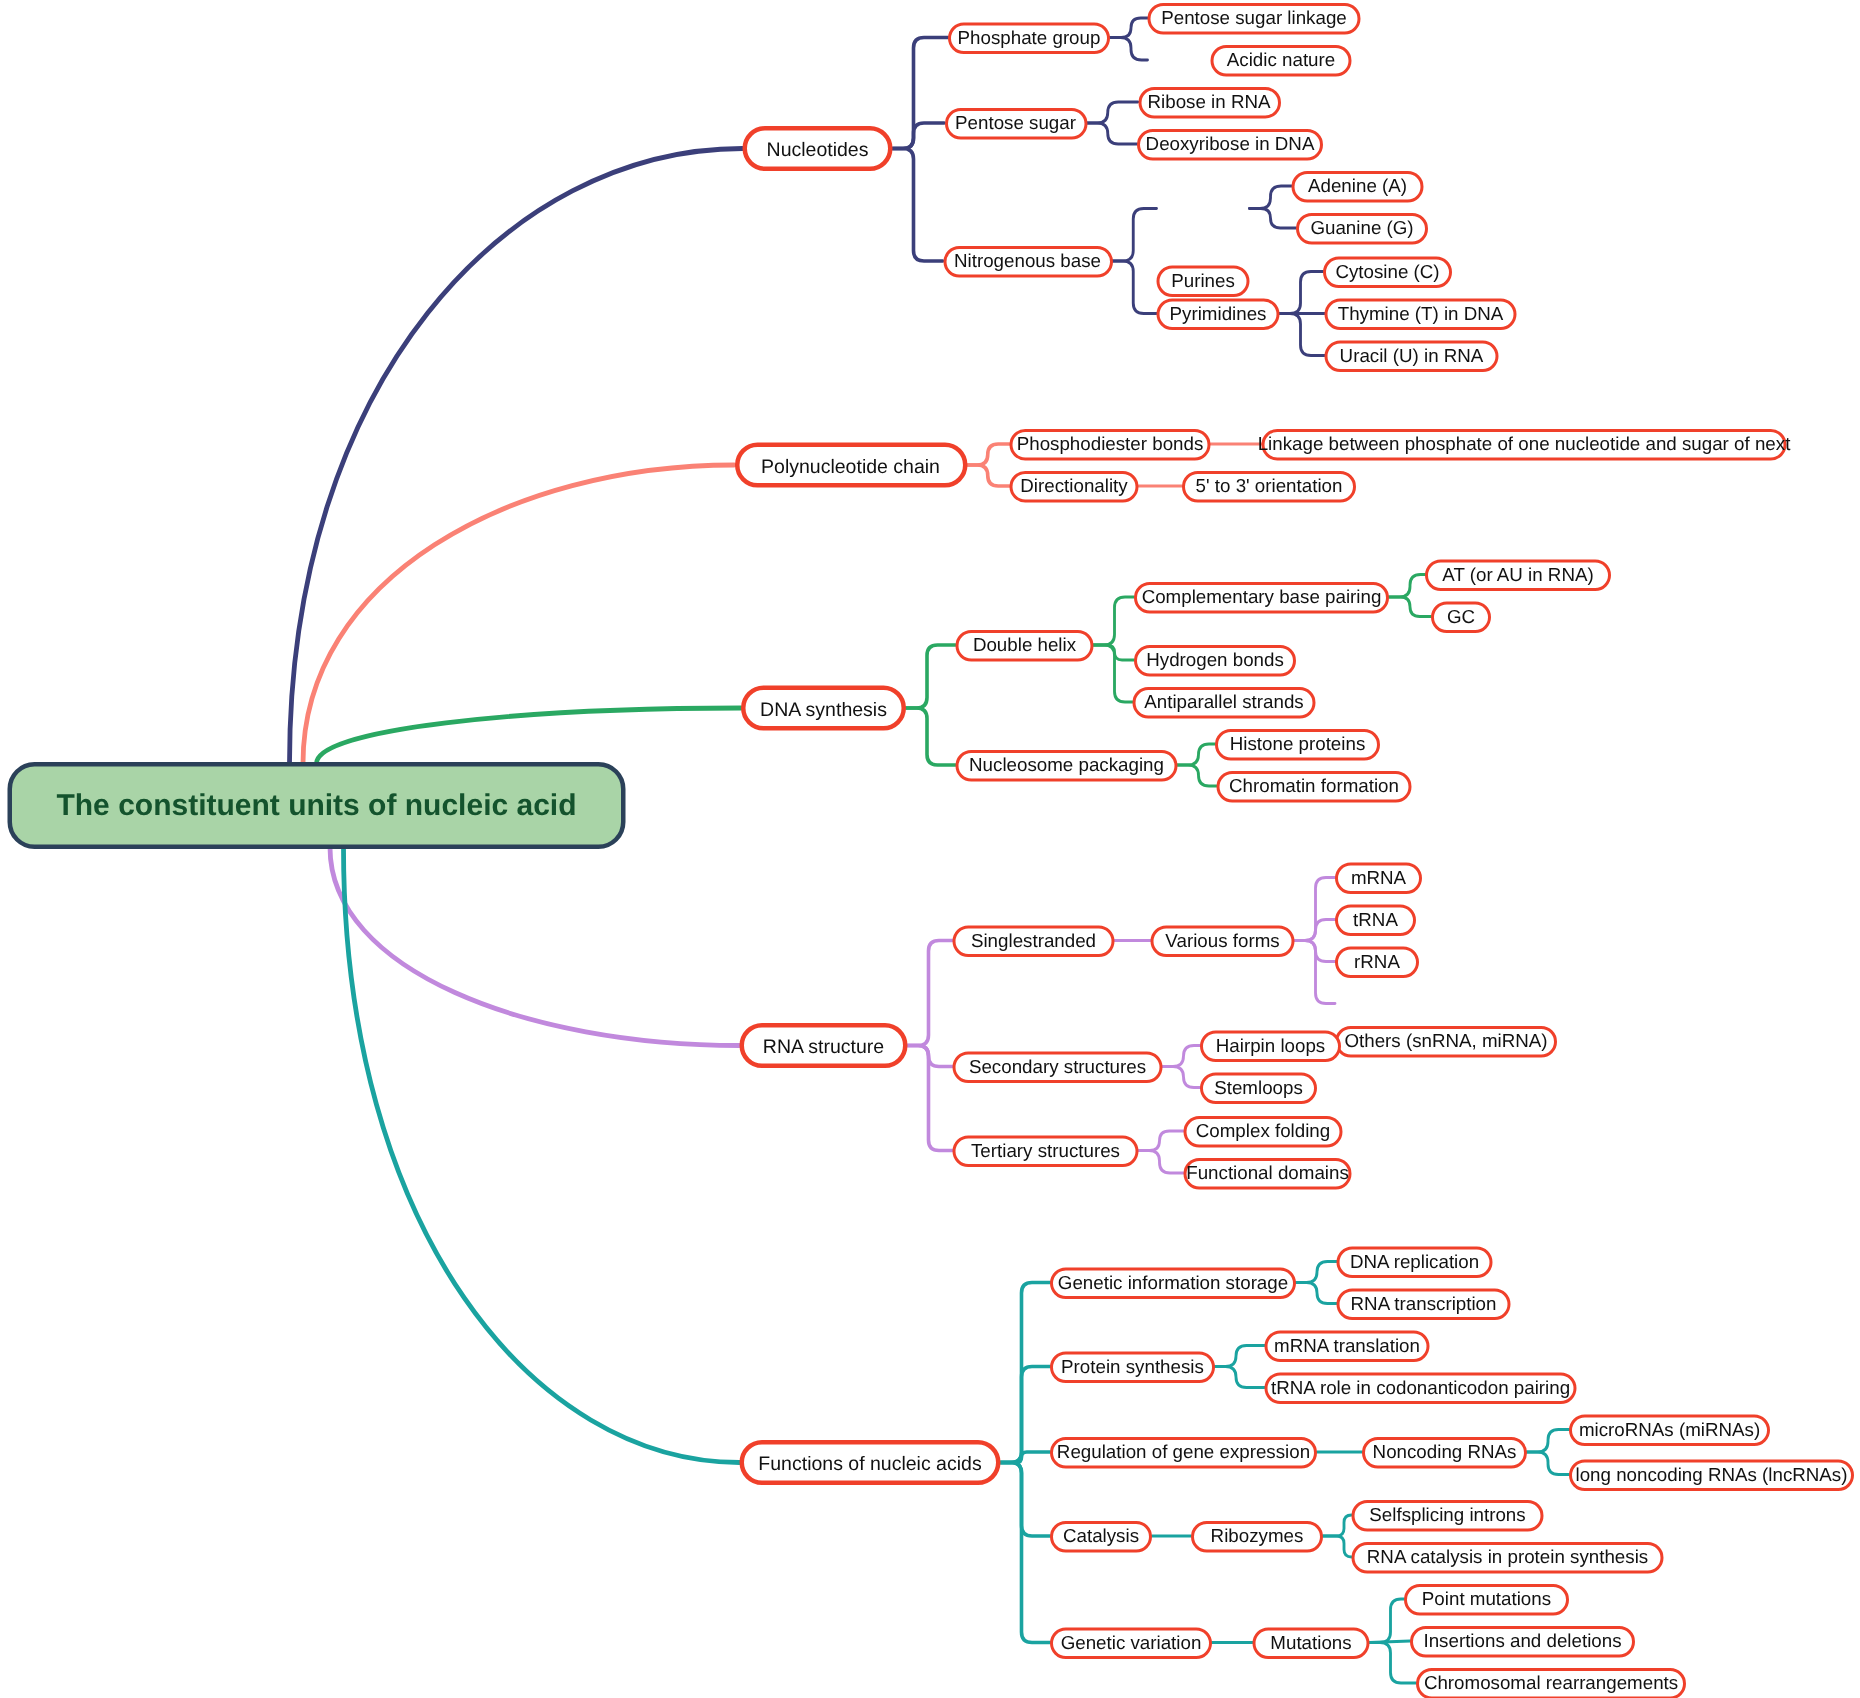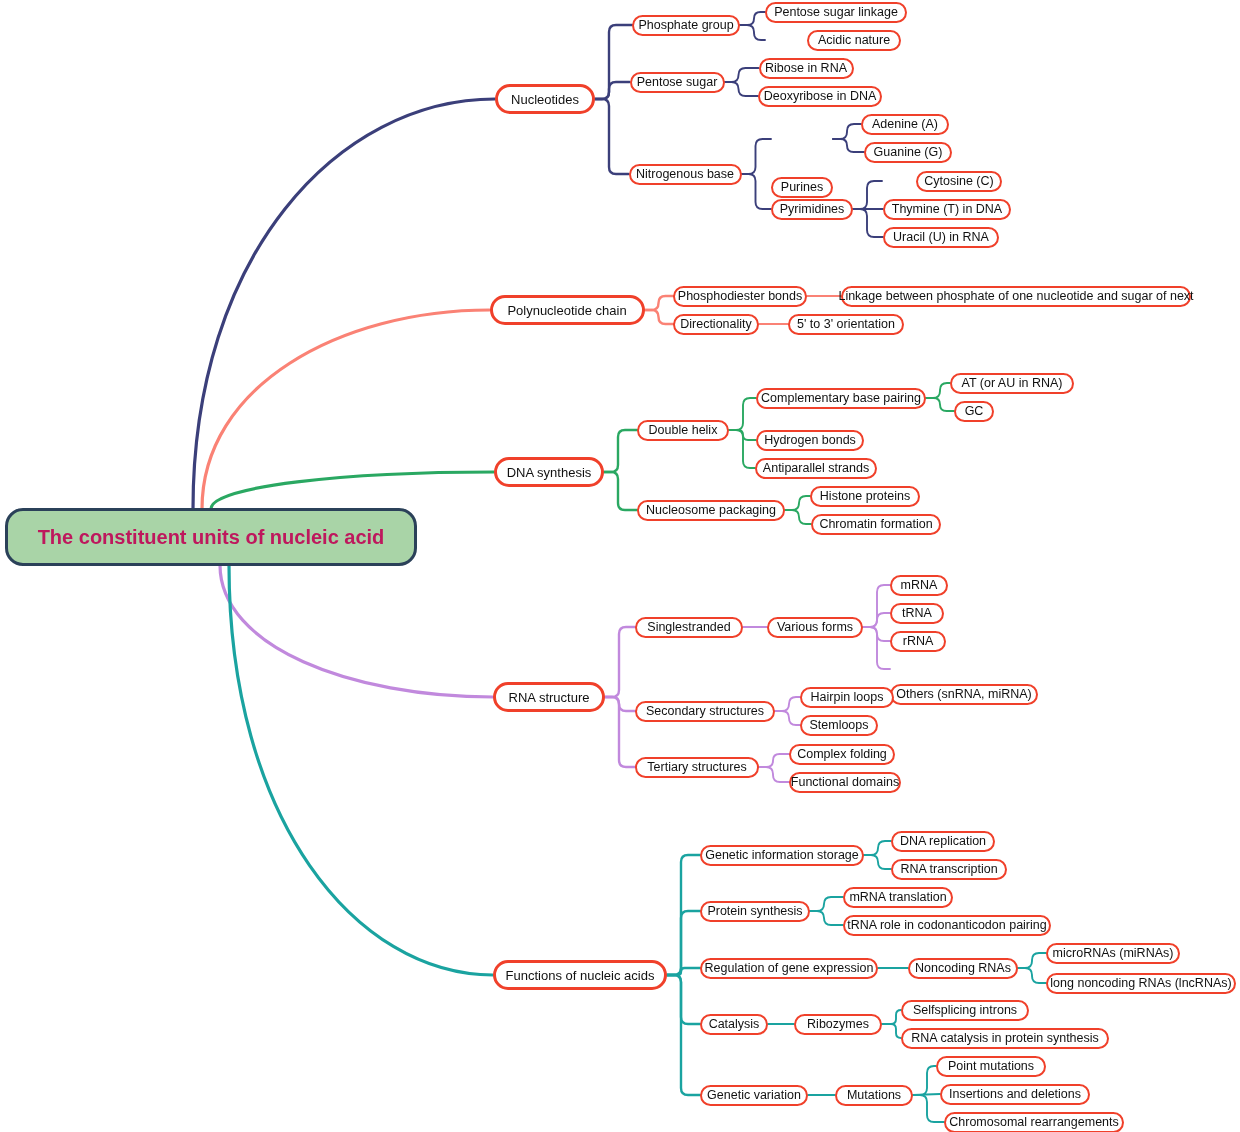--- a/index.html
+++ b/index.html
@@ -39,21 +39,21 @@
   .node.lvl1 {
     border-width: 3px;
     height: 30px;
     font-size: 13px;
     padding: 0 14px;
   }
   .node.root {
     background: #a9d4a7;
     border: 3px solid #2b4159;
     border-radius: 18px;
-    color: #be185d;
+    color: #14532d;
     font-weight: bold;
     font-size: 20px;
     height: 58px;
     padding: 0 20px;
   }
 </style>
 </head>
 <body>
 
 <div id="mindmap">
@@ -129,21 +129,21 @@
       <div class="node" style="left: 765px; top: 1.5px; width: 142px;">Pentose sugar linkage</div>
       <div class="node" style="left: 765px; top: 29.5px; width: 94px; margin-left: 42px;">Acidic nature</div>
       <div class="node" style="left: 629.5px; top: 71.5px; width: 95px;">Pentose sugar</div>
       <div class="node" style="left: 758.5px; top: 57.5px; width: 95px;">Ribose in RNA</div>
       <div class="node" style="left: 758px; top: 85.5px; width: 124px;">Deoxyribose in DNA</div>
       <div class="node" style="left: 628.5px; top: 163.5px; width: 113px;">Nitrogenous base</div>
       <div class="node" style="left: 771px; top: 128.5px; width: 62px; margin-top: 48px;">Purines</div>
       <div class="node" style="left: 861px; top: 113.5px; width: 88px;">Adenine (A)</div>
       <div class="node" style="left: 864px; top: 141.5px; width: 88px;">Guanine (G)</div>
       <div class="node" style="left: 771px; top: 198.5px; width: 82px;">Pyrimidines</div>
-      <div class="node" style="left: 916px; top: 170.5px; width: 86px;">Cytosine (C)</div>
+      <div class="node" style="left: 882px; top: 170.5px; width: 86px;">Cytosine (C)</div>
       <div class="node" style="left: 883px; top: 198.5px; width: 128px;">Thymine (T) in DNA</div>
       <div class="node" style="left: 883px; top: 226.5px; width: 116px;">Uracil (U) in RNA</div>
       <div class="node lvl1" style="left: 489.5px; top: 295px; width: 155px;">Polynucleotide chain</div>
       <div class="node" style="left: 673px; top: 285.5px; width: 134px;">Phosphodiester bonds</div>
       <div class="node" style="left: 841px; top: 285.5px; width: 350px;">Linkage between phosphate of one nucleotide and sugar of next</div>
       <div class="node" style="left: 673px; top: 313.5px; width: 86px;">Directionality</div>
       <div class="node" style="left: 788px; top: 313.5px; width: 116px;">5' to 3' orientation</div>
       <div class="node lvl1" style="left: 494px; top: 457px; width: 110px;">DNA synthesis</div>
       <div class="node" style="left: 637px; top: 419.5px; width: 92px;">Double helix</div>
       <div class="node" style="left: 756px; top: 387.5px; width: 170px;">Complementary base pairing</div>

